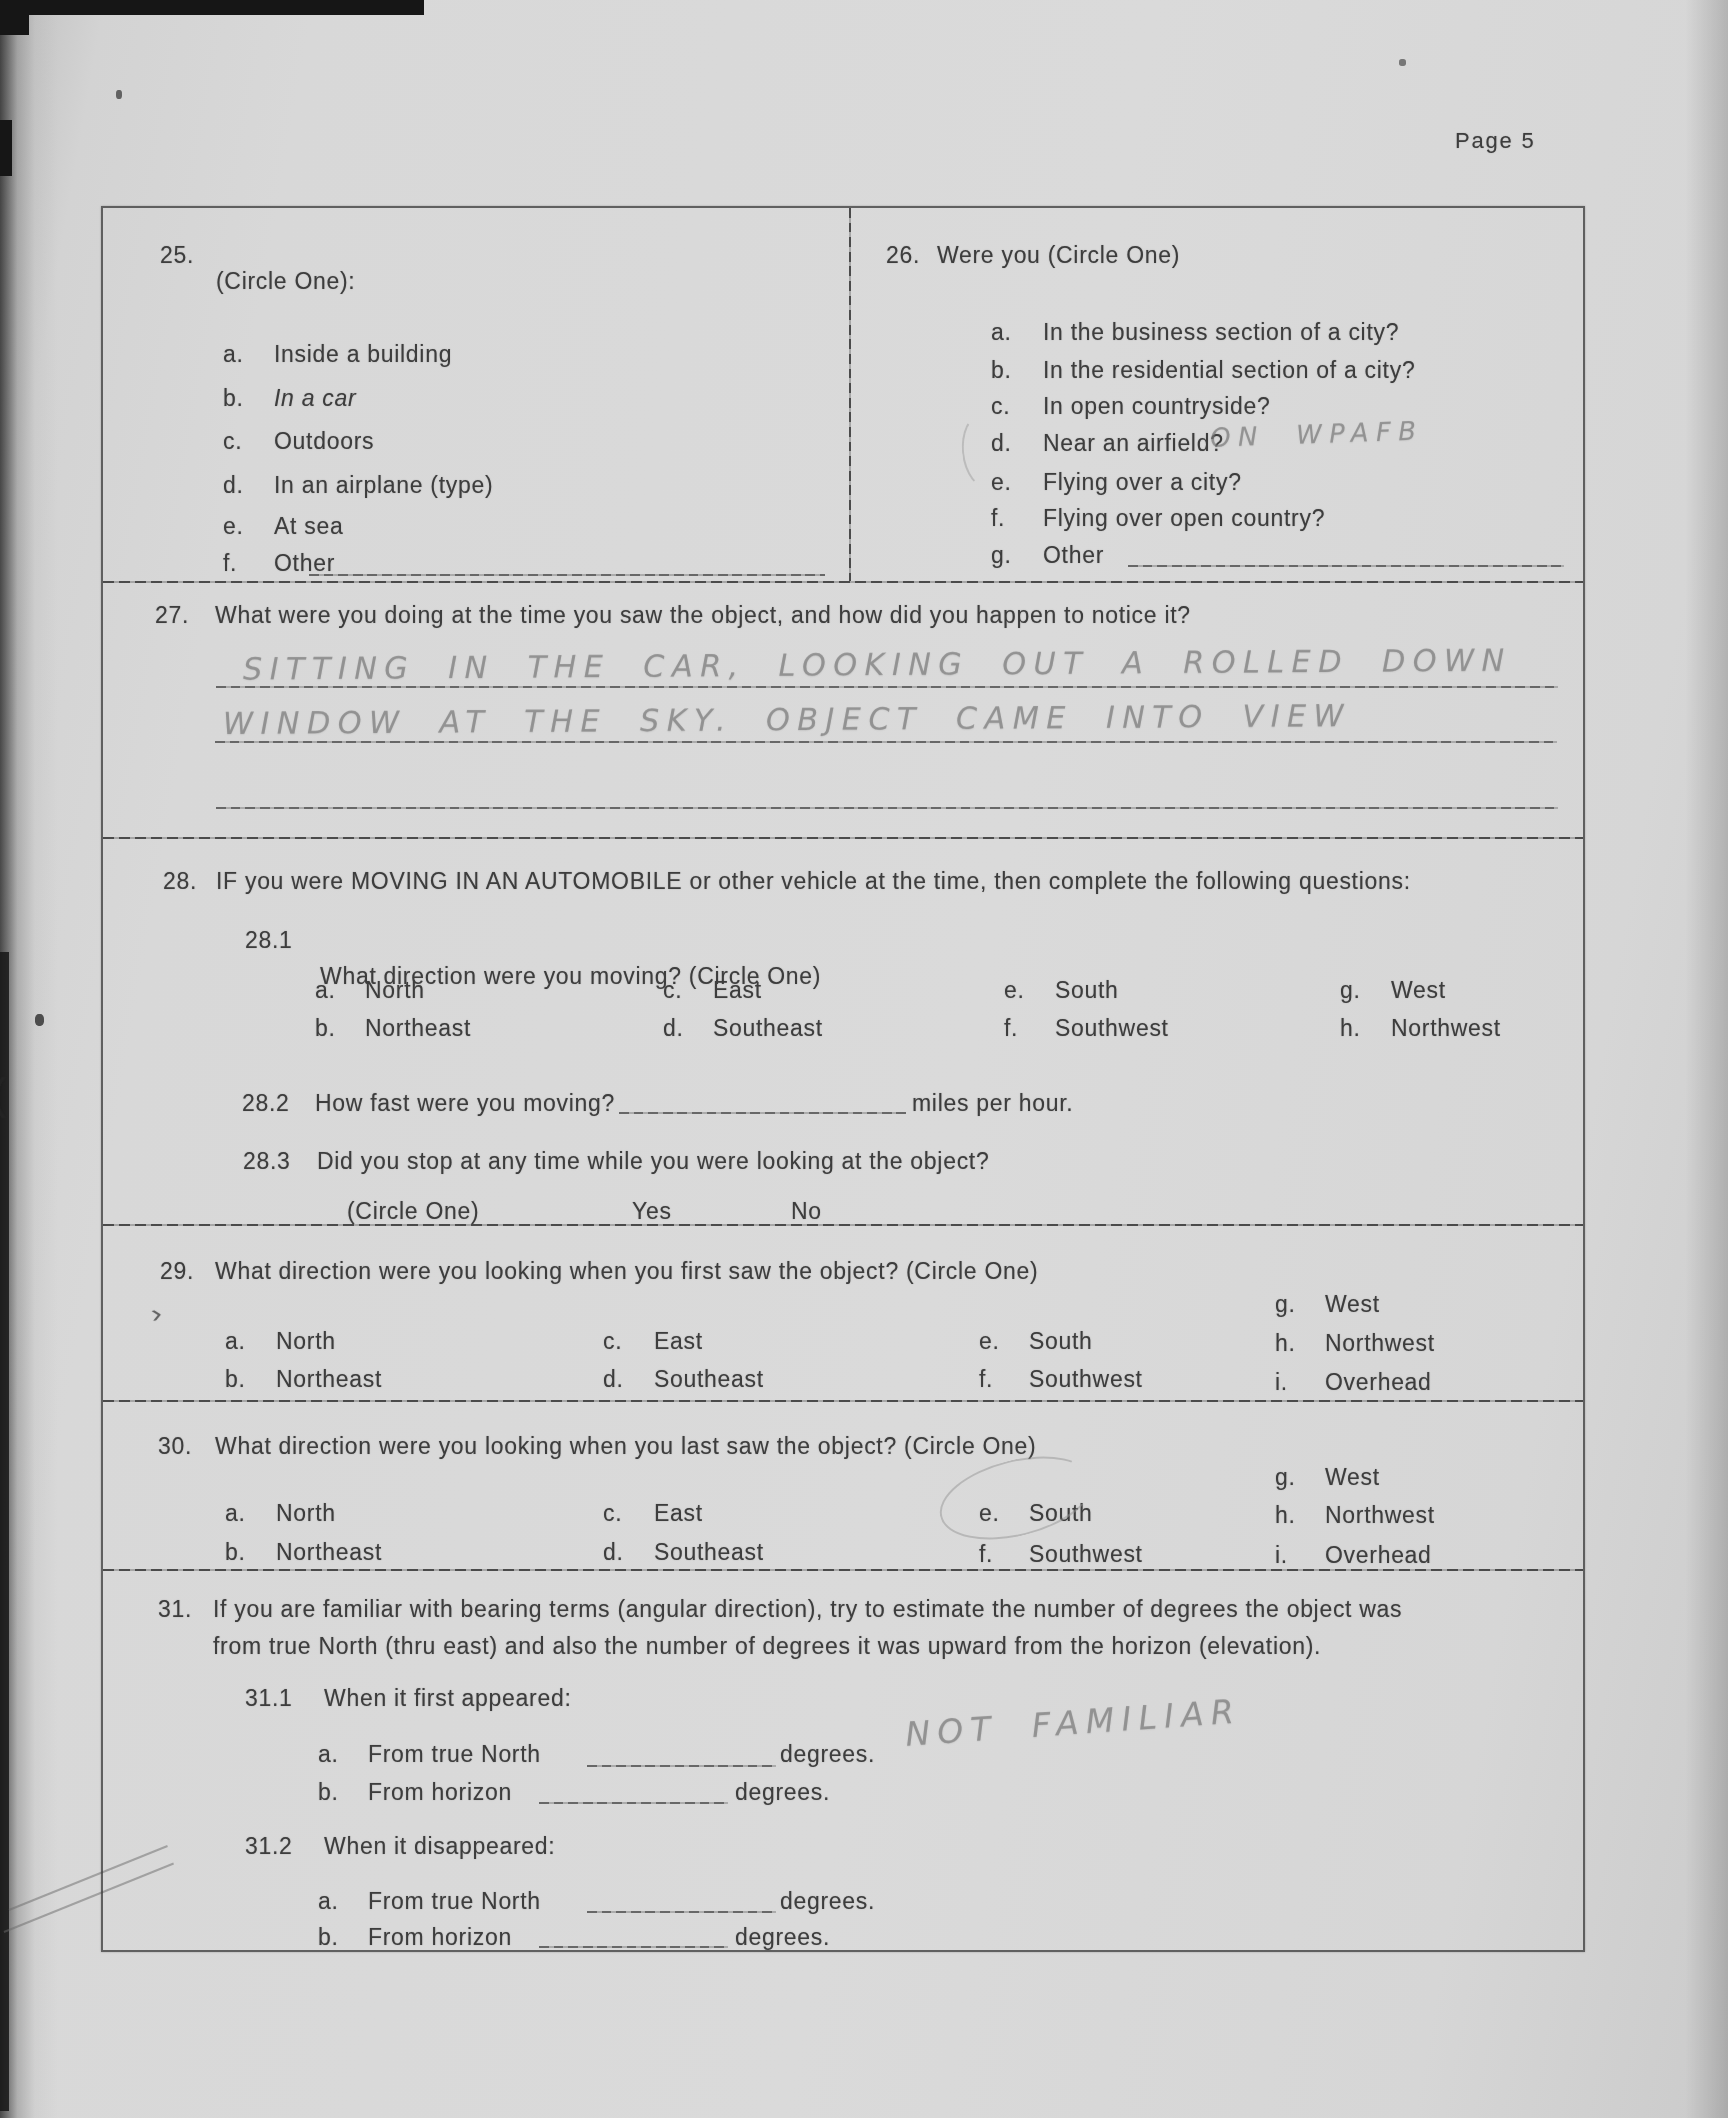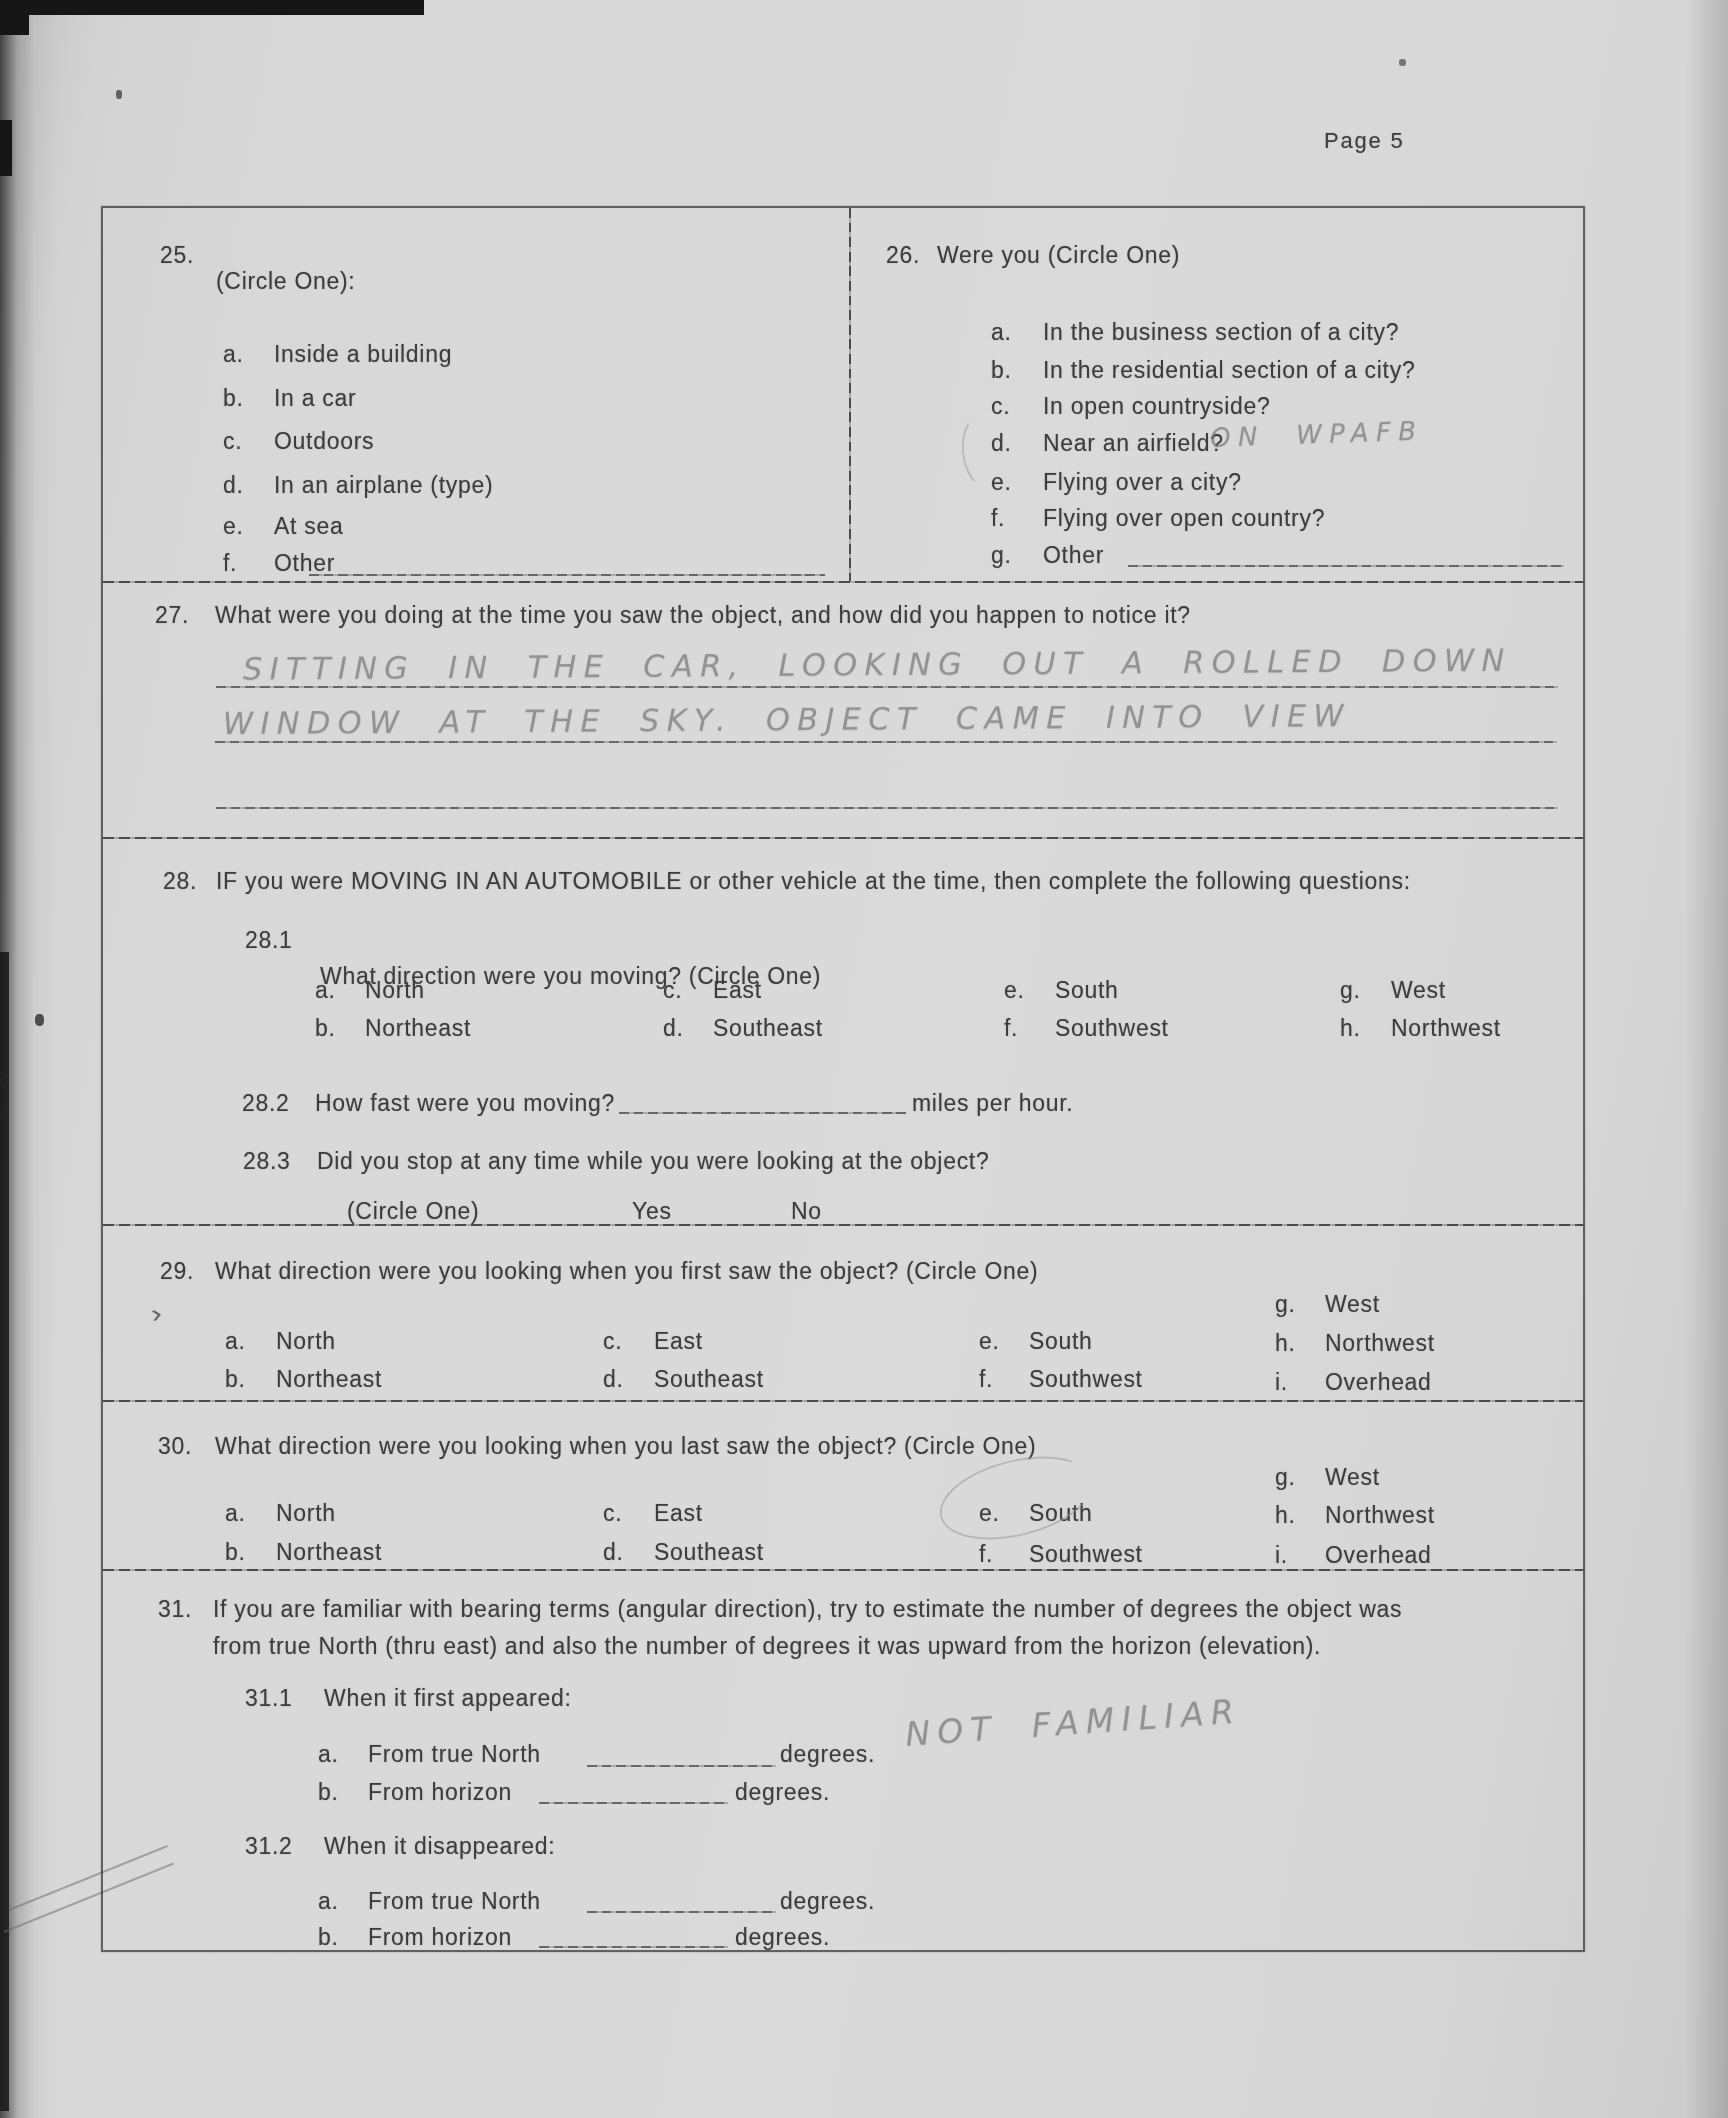--- a/index.html
+++ b/index.html
@@ -42,37 +42,37 @@
   <div class="spk" style="left:0;top:0;width:29px;height:35px;border-radius:0;"></div>
   <div class="spk" style="left:0;top:120px;width:12.2px;height:56px;border-radius:0;"></div>
   <div class="spk" style="left:0;top:952px;width:8.5px;height:1159px;border-radius:0;opacity:.85;"></div>
   <div class="spk" style="left:116px;top:90px;width:5.5px;height:9.2px;opacity:.6;"></div>
   <div class="spk" style="left:1399px;top:59px;width:6.7px;height:6.7px;opacity:.5;"></div>
   <div class="spk" style="left:35px;top:1014px;width:9.2px;height:12.2px;opacity:.7;"></div>
   <div class="t" style="left:-8.5px;top:1069px;font-size:44px;color:rgba(35,35,35,.8);">(</div>
   <div class="pline" style="left:8.5px;top:1909px;width:171px;transform:rotate(-22deg);"></div>
   <div class="pline" style="left:3.7px;top:1931px;width:183px;transform:rotate(-22deg);"></div>
 
-  <div class="t small" style="left:1324px;top:128px;letter-spacing:1.8px;">Page 5</div>
+  <div class="t small" style="left:1455px;top:128px;letter-spacing:1.8px;">Page 5</div>
 
   <div class="formbox">
 
     <div class="vdiv" style="left:746px;top:0;height:373px;"></div>
     <div class="rule" style="top:373px;"></div>
     <div class="rule" style="top:629px;"></div>
     <div class="rule" style="top:1016px;"></div>
     <div class="rule" style="top:1192px;"></div>
     <div class="rule" style="top:1361px;"></div>
 
     <div class="t" style="left:57px;top:34px;">25.</div>
     <div class="t" style="left:113px;top:60px;">(Circle One):</div>
     <div class="t" style="left:120px;top:133px;">a.</div>
     <div class="t" style="left:171px;top:133px;">Inside a building</div>
     <div class="t" style="left:120px;top:177px;">b.</div>
-    <div class="t" style="left:171px;top:177px;">In a car</div>
+    <div class="t" style="left:171px;top:177px;font-style:italic;">In a car</div>
     <div class="t" style="left:120px;top:220px;">c.</div>
     <div class="t" style="left:171px;top:220px;">Outdoors</div>
     <div class="t" style="left:120px;top:264px;">d.</div>
     <div class="t" style="left:171px;top:264px;">In an airplane (type)</div>
     <div class="t" style="left:120px;top:305px;">e.</div>
     <div class="t" style="left:171px;top:305px;">At sea</div>
     <div class="t" style="left:120px;top:342px;">f.</div>
     <div class="t" style="left:171px;top:342px;">Other</div>
     <div class="bl" style="left:206px;top:366px;width:516px;"></div>
 

